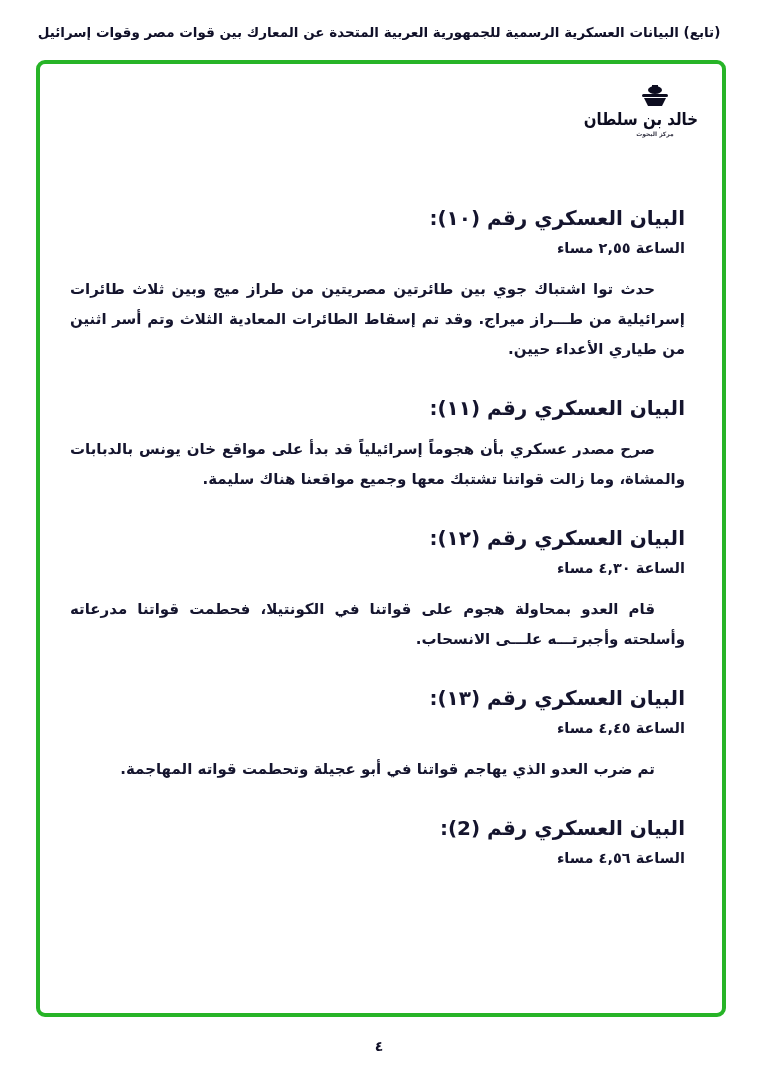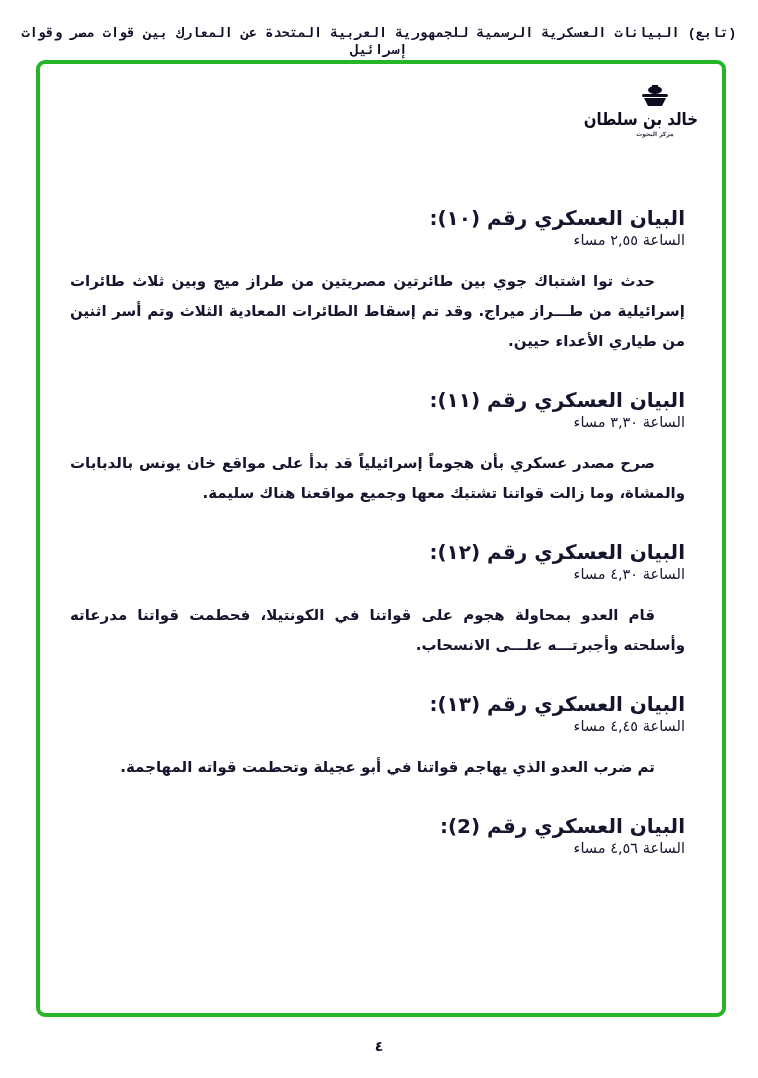--- a/index.html
+++ b/index.html
@@ -5,21 +5,20 @@
   * { margin:0; padding:0; box-sizing:border-box; }
   html,body { width:758px; height:1078px; background:#ffffff; }
   body { font-family:"DejaVu Sans", sans-serif; color:#15152e; }
   .page { position:relative; width:758px; height:1078px; background:#ffffff; overflow:hidden; }
 
   .doc-header {
     position:absolute; top:24px; left:0; right:0;
     text-align:center; direction:rtl;
     font-size:13.5px; font-weight:bold; color:#101028;
     letter-spacing:0;
-    font-family:Liberation Mono, monospace;
   }
 
   .green-frame {
     position:absolute; top:60px; left:36px;
     width:690px; height:957px;
     border:4px solid #27b427;
     border-radius:9px;
     background:#ffffff;
   }
 
@@ -40,21 +39,21 @@
 
   .content {
     position:absolute; top:208px; right:73px; width:615px;
     direction:rtl;
   }
   .bulletin { margin-bottom:34px; }
   .b-title {
     font-size:20px; font-weight:bold; line-height:20px;
   }
   .b-time {
-    font-size:14.5px; font-weight:normal; line-height:20px; margin-top:2px;
+    font-size:14.5px; font-weight:bold; line-height:20px; margin-top:10px;
   }
   .b-body {
     font-size:15px; font-weight:bold; line-height:30px;
     margin-top:16px;
     text-align:justify;
     text-indent:30px;
   }
 
   .page-number {
     position:absolute; bottom:24px; left:0; right:0;
@@ -86,21 +85,20 @@
   <div class="content">
 
     <section class="bulletin">
       <div class="b-title">البيان العسكري رقم (١٠):</div>
       <div class="b-time">الساعة ٢,٥٥ مساء</div>
       <p class="b-body">حدث توا اشتباك جوي بين طائرتين مصريتين من طراز ميج وبين ثلاث طائرات إسرائيلية من طـــراز ميراج. وقد تم إسقاط الطائرات المعادية الثلاث وتم أسر اثنين من طياري الأعداء حيين.</p>
     </section>
 
     <section class="bulletin">
       <div class="b-title">البيان العسكري رقم (١١):</div>
-      <div class="b-time">الساعة ٣,٣٠ مساء</div>
       <p class="b-body">صرح مصدر عسكري بأن هجوماً إسرائيلياً قد بدأ على مواقع خان يونس بالدبابات والمشاة، وما زالت قواتنا تشتبك معها وجميع مواقعنا هناك سليمة.</p>
     </section>
 
     <section class="bulletin">
       <div class="b-title">البيان العسكري رقم (١٢):</div>
       <div class="b-time">الساعة ٤,٣٠ مساء</div>
       <p class="b-body">قام العدو بمحاولة هجوم على قواتنا في الكونتيلا، فحطمت قواتنا مدرعاته وأسلحته وأجبرتـــه علـــى الانسحاب.</p>
     </section>
 
     <section class="bulletin">

